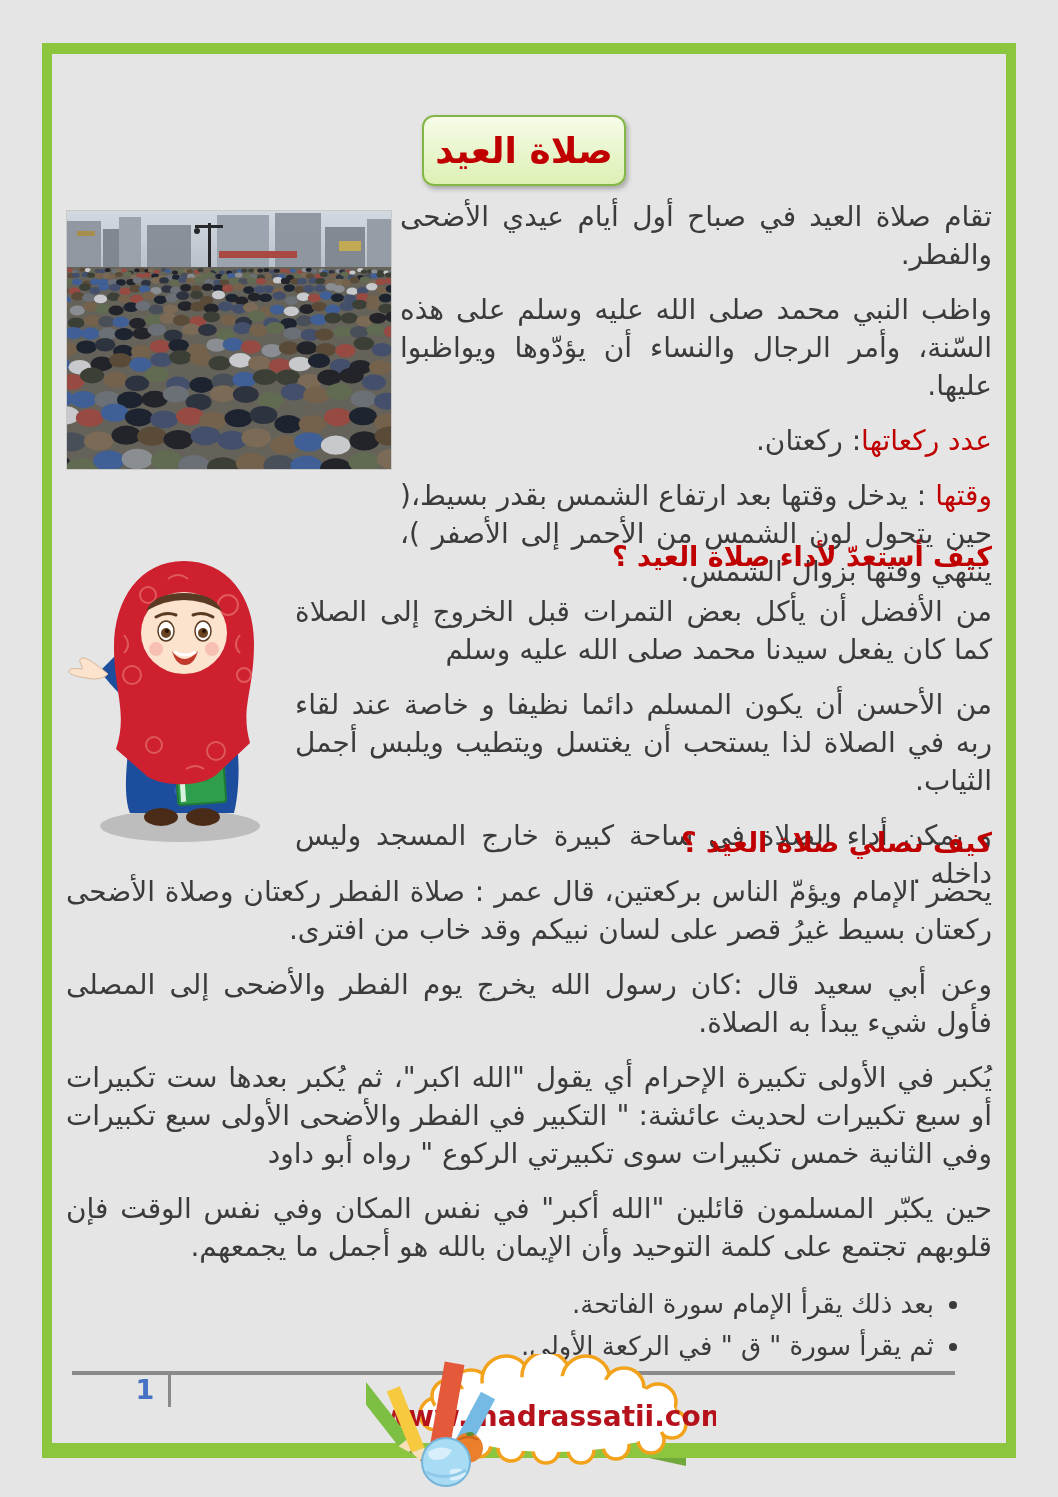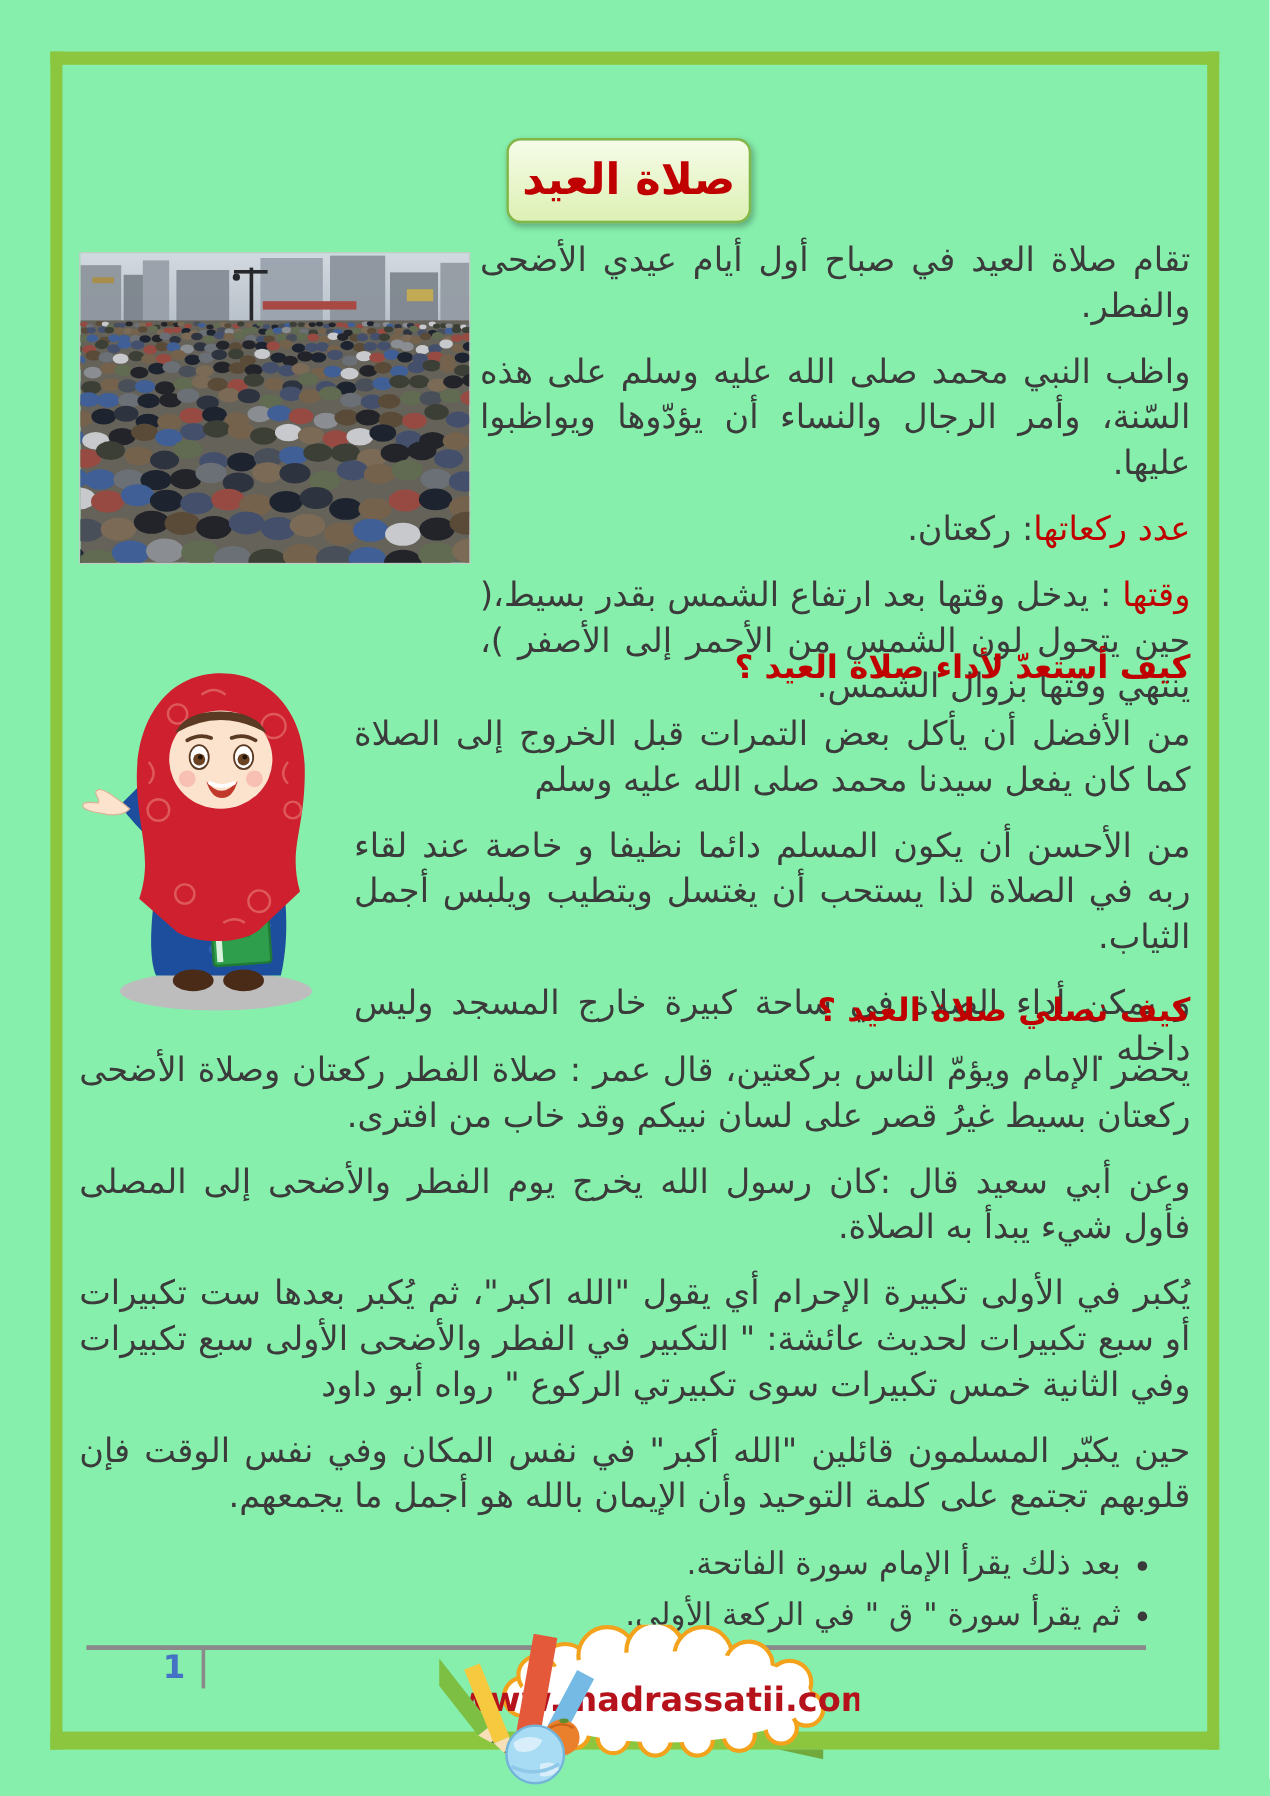--- a/index.html
+++ b/index.html
@@ -1,17 +1,17 @@
 <!DOCTYPE html>
 <html lang="ar" dir="rtl"><head>
 <meta charset="utf-8">
 <style>
   html,body{margin:0;padding:0;background:#ffffff;}
   .page{
-    position:relative; width:1058px; height:1497px; background:#86efac;
+    position:relative; width:1058px; height:1497px; background:#e5e5e5;
     font-family:"DejaVu Sans", sans-serif; direction:rtl; overflow:hidden;
   }
   
   .frame{position:absolute;background:#8CC63E;}
   .frame-top{left:42px;top:43px;width:974px;height:11px;}
   .frame-left{left:42px;top:43px;width:10px;height:1415px;}
   .frame-right{left:1006px;top:43px;width:10px;height:1415px;}
   .frame-bottom{left:42px;top:1443px;width:974px;height:15px;}
   
   .title-box{

